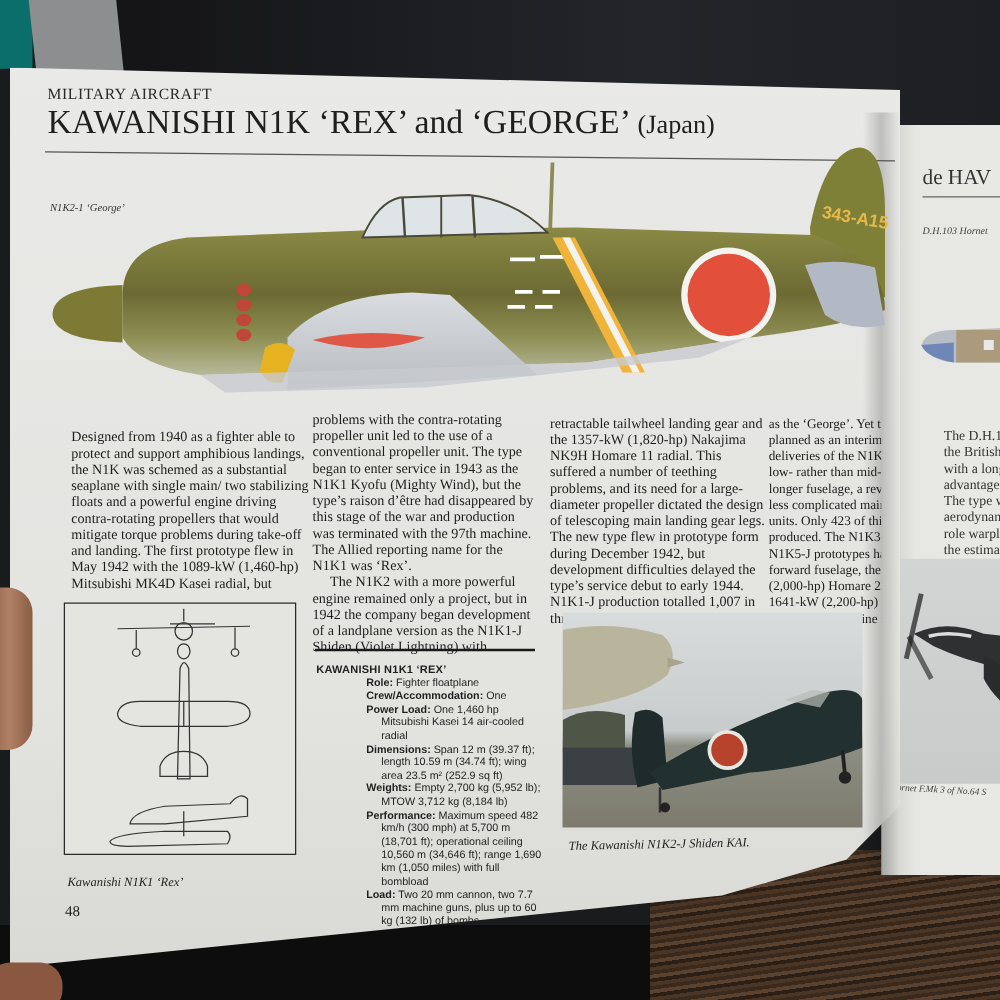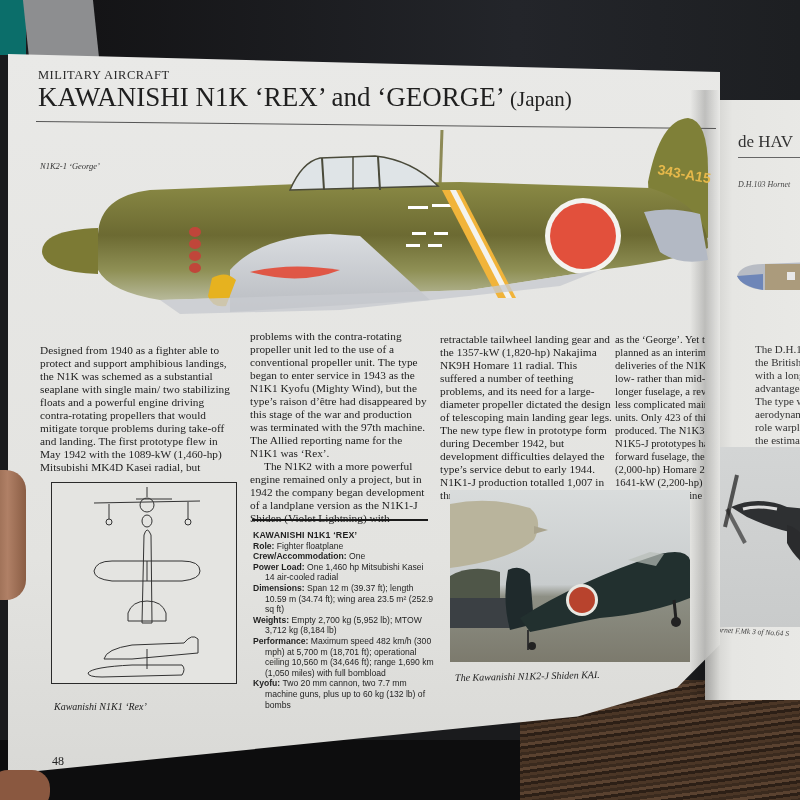--- a/index.html
+++ b/index.html
@@ -37,34 +37,34 @@
   .page-title { position: absolute; left: 38px; top: 82px; font-size: 27px; color: #1f1f1f; white-space: nowrap; }
   .page-title .sub { font-size: 21px; }
   .title-rule { position: absolute; left: 36px; top: 121px; width: 680px; height: 1px; background: #555; transform: rotate(0.6deg); transform-origin: left; }
   .profile-caption { position: absolute; left: 40px; top: 145px; font-size: 8.5px; font-style: italic; color: #333; margin-top: 16px; }
 
   .profile { position: absolute; left: 40px; top: 110px; width: 680px; height: 220px; }
 
   .col { position: absolute; font-size: 11.3px; line-height: 13px; color: #1d1d1d; }
   .col p { margin: 0; }
   .col .indent { text-indent: 14px; }
-  .col1 { left: 40px; top: 344px; width: 190px; }
+  .col1 { left: 57px; top: 344px; width: 190px; }
   .col2 { left: 250px; top: 330px; width: 180px; }
   .col3 { left: 440px; top: 333px; width: 172px; }
   .col4 { left: 615px; top: 333px; width: 90px; font-size: 10.6px; overflow: hidden; white-space: nowrap; }
   .col5 { left: 755px; top: 343px; width: 60px; font-size: 11px; overflow: hidden; white-space: nowrap; color: #333; }
 
   .drawing-box { position: absolute; left: 51px; top: 482px; width: 186px; height: 202px; border: 1.5px solid #2a2a2a; background: #e4e4e1; }
   .drawing-caption { position: absolute; left: 54px; top: 701px; font-size: 10px; font-style: italic; color: #222; }
-  .page-number { position: absolute; left: 52px; top: 722px; font-size: 12px; color: #222; margin-top: 32px; }
+  .page-number { position: absolute; left: 52px; top: 722px; font-size: 12px; color: #222; }
 
   .spec-rule { position: absolute; left: 252px; top: 519px; width: 176px; height: 2px; background: #1a1a1a; }
   .specs { position: absolute; left: 253px; top: 530px; width: 182px; font-family: "Liberation Sans", "DejaVu Sans", sans-serif; font-size: 8.6px; line-height: 10.6px; color: #1f1f1f; }
   .specs .head { font-weight: bold; font-size: 8.8px; letter-spacing: 0.2px; }
-  .specs .row { padding-left: 12px; text-indent: -12px; }
+  .specs .row { padding-left: 12px; text-indent: -12px; margin-left: 40px; }
   .specs b { font-weight: bold; }
 
   .photo { position: absolute; left: 450px; top: 490px; width: 240px; height: 172px; overflow: hidden;
     background: linear-gradient(180deg,#d9dcdc 0%,#c8cccd 55%,#8d8f84 62%,#7c7a6d 100%); }
   .photo-caption { position: absolute; left: 455px; top: 672px; font-size: 10px; font-style: italic; color: #222; transform: rotate(-1.2deg); transform-origin: left; }
 
   .right-title { position: absolute; left: 738px; top: 132px; font-size: 17px; color: #333; white-space: nowrap; text-align: right; }
   .right-rule { position: absolute; left: 738px; top: 157px; width: 70px; height: 1px; background: #666; }
   .right-caption { position: absolute; left: 738px; top: 180px; font-size: 8px; font-style: italic; color: #444; white-space: nowrap; }
   .right-photo { position: absolute; left: 717px; top: 447px; width: 90px; height: 180px; background: linear-gradient(180deg,#d3d5d5,#c9cbcb); overflow: hidden; }
@@ -239,21 +239,21 @@
 
 <div class="spec-rule"></div>
 <div class="specs">
   <div class="head">KAWANISHI N1K1 ‘REX’</div>
   <div class="row"><b>Role:</b><span> Fighter floatplane</span></div>
   <div class="row"><b>Crew/Accommodation:</b><span> One</span></div>
   <div class="row"><b>Power Load:</b><span> One 1,460 hp Mitsubishi Kasei 14 air-cooled radial</span></div>
   <div class="row"><b>Dimensions:</b><span> Span 12 m (39.37 ft); length 10.59 m (34.74 ft); wing area 23.5 m² (252.9 sq ft)</span></div>
   <div class="row"><b>Weights:</b><span> Empty 2,700 kg (5,952 lb); MTOW 3,712 kg (8,184 lb)</span></div>
   <div class="row"><b>Performance:</b><span> Maximum speed 482 km/h (300 mph) at 5,700 m (18,701 ft); operational ceiling 10,560 m (34,646 ft); range 1,690 km (1,050 miles) with full bombload</span></div>
-  <div class="row"><b>Kyofu:</b><span> Two 20 mm cannon, two 7.7 mm machine guns, plus up to 60 kg (132 lb) of bombs</span></div>
+  <div class="row"><b>Load:</b><span> Two 20 mm cannon, two 7.7 mm machine guns, plus up to 60 kg (132 lb) of bombs</span></div>
 </div>
 
 <div class="photo">
   <svg width="240" height="172" viewBox="0 0 240 172">
 
     <path d="M0 14 Q40 6 80 18 Q94 30 84 50 Q60 70 0 78 Z" fill="#b9b49c"></path>
     <path d="M84 36 L98 40 L84 44 Z" fill="#a9a38c"></path>
 
     <path d="M0 86 Q20 74 50 82 L50 112 L0 112 Z" fill="#4f5648"></path>
 

